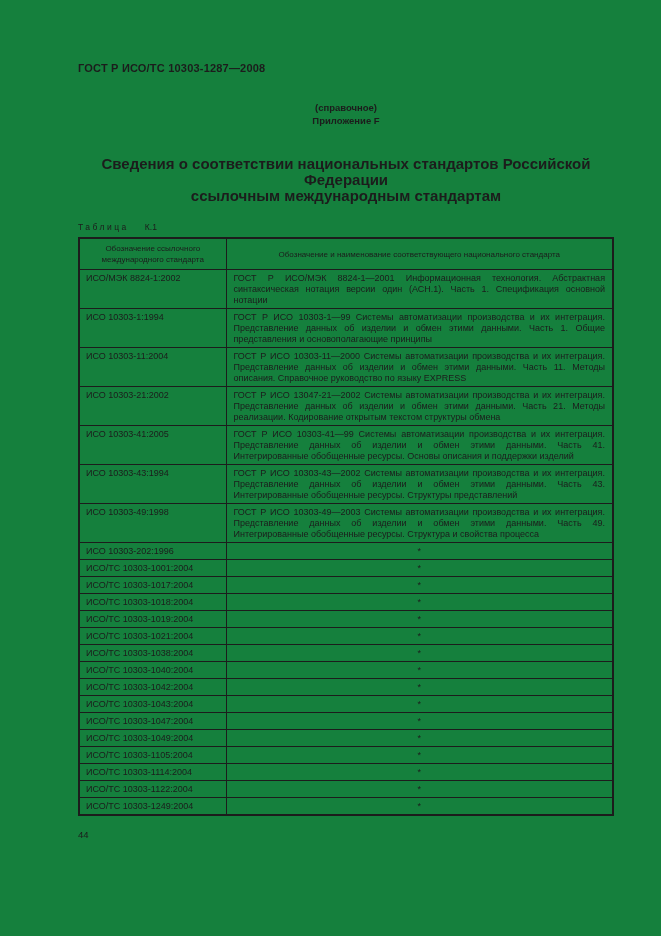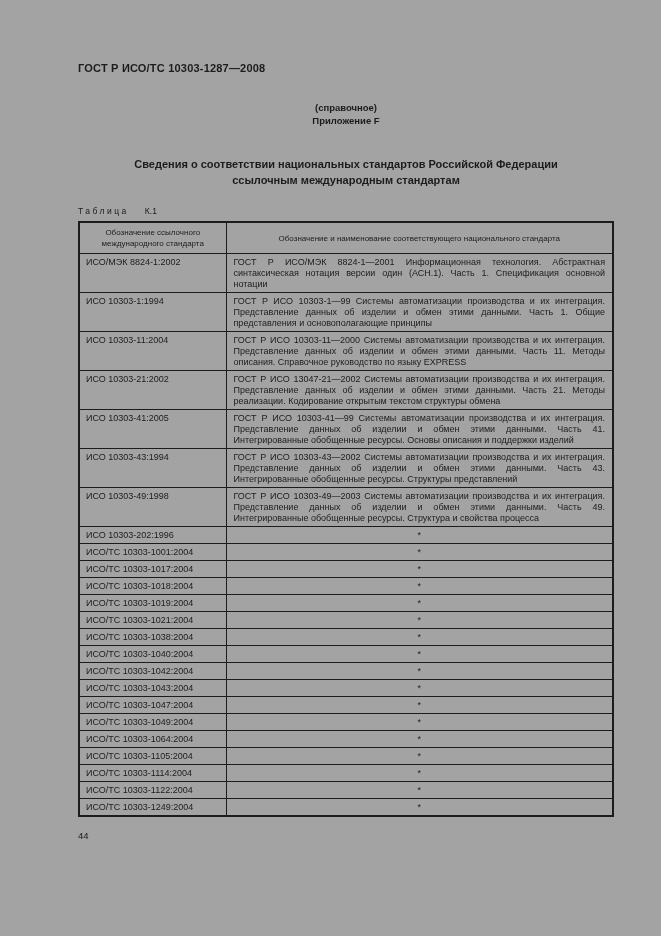--- a/index.html
+++ b/index.html
@@ -2,21 +2,21 @@
 <html><head>
 <meta charset="utf-8">
 <style>
   * { margin: 0; padding: 0; box-sizing: border-box; }
   html, body { background: #e8e8e8; }
   .page {
     position: relative;
     width: 661px;
     height: 936px;
     margin: 0 auto;
-    background: #a3a3a3;
+    background: #15803d;
     color: #1c1c1c;
     font-family: "Liberation Sans", sans-serif;
     padding: 62px 47px 0 78px;
     overflow: hidden;
   }
   .doc-number {
     font-size: 11px;
     font-weight: bold;
     letter-spacing: 0.2px;
   }
@@ -24,21 +24,21 @@
     margin-top: 27px;
     text-align: center;
     font-weight: bold;
     font-size: 9.5px;
     line-height: 13px;
   }
   .title {
     margin-top: 29px;
     text-align: center;
     font-weight: bold;
-    font-size: 11px;
+    font-size: 15px;
     line-height: 16px;
   }
   .caption {
     margin-top: 18px;
     margin-bottom: 5px;
     font-size: 8.5px;
   }
   .caption .cap-word { letter-spacing: 2.5px; margin-right: 16px; }
   table.std {
     width: 100%;
@@ -193,24 +193,20 @@
   <tr>
     <td class="intl">ИСО/ТС 10303-1047:2004</td>
     <td class="national star">*</td>
   </tr>
 
   <tr>
     <td class="intl">ИСО/ТС 10303-1049:2004</td>
     <td class="national star">*</td>
   </tr>
 
-  <tr>
-    <td class="intl">ИСО/ТС 10303-1064:2004</td>
-    <td class="national star">*</td>
-  </tr>
 
   <tr>
     <td class="intl">ИСО/ТС 10303-1105:2004</td>
     <td class="national star">*</td>
   </tr>
 
   <tr>
     <td class="intl">ИСО/ТС 10303-1114:2004</td>
     <td class="national star">*</td>
   </tr>

